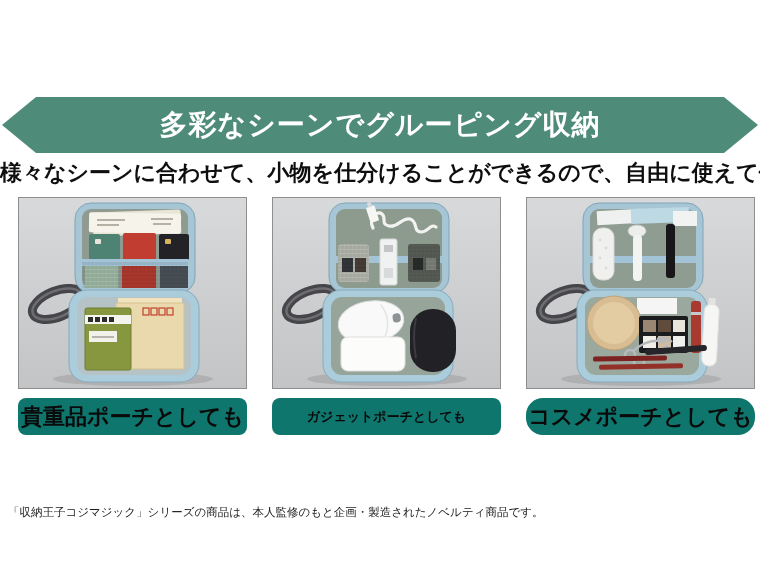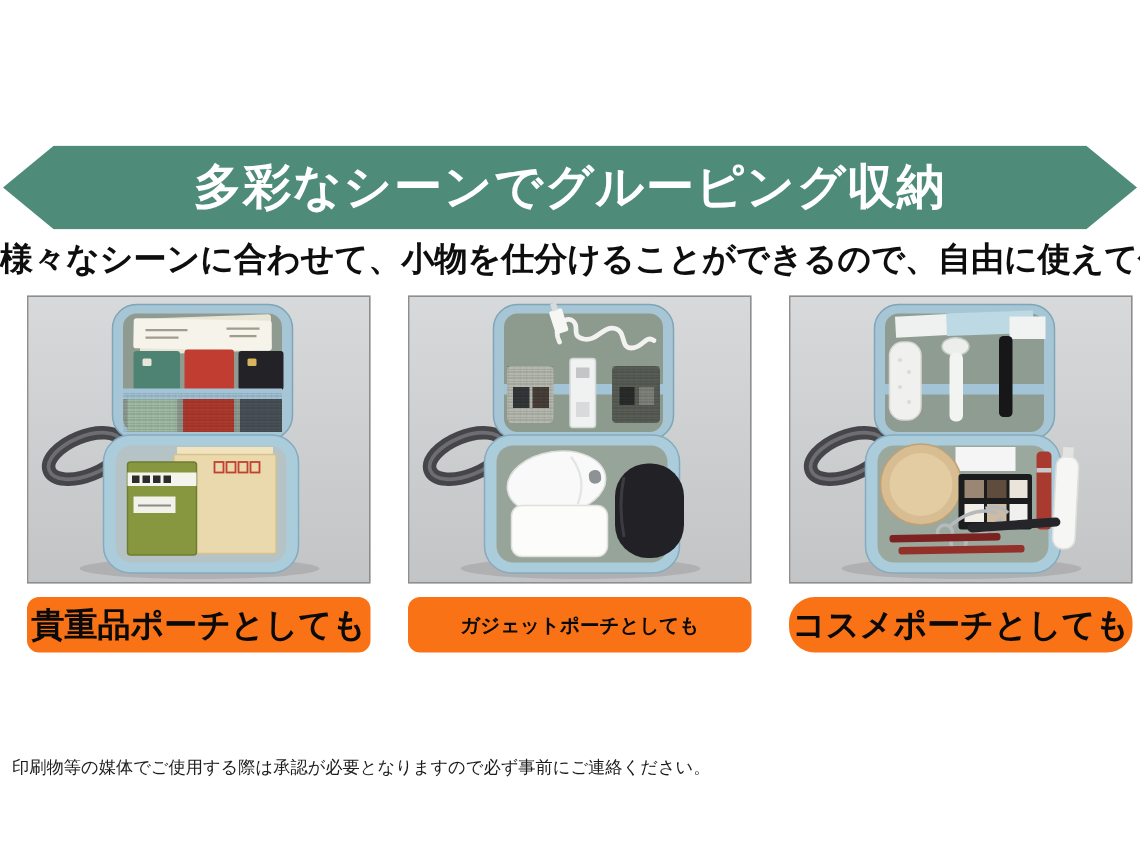--- a/index.html
+++ b/index.html
@@ -3,32 +3,32 @@
 <meta charset="utf-8">
 <style>
   html,body{margin:0;padding:0;background:#ffffff;}
   .page{position:relative;width:760px;height:570px;background:#ffffff;overflow:hidden;
         font-family:"Liberation Sans","DejaVu Sans",sans-serif;}
 
   
   .banner{position:absolute;top:97px;left:2px;width:756px;height:56px;background:#4e8c79;
           clip-path:polygon(0 50%,34px 0,calc(100% - 34px) 0,100% 50%,calc(100% - 34px) 100%,34px 100%);
           display:flex;align-items:center;justify-content:center;}
-  .banner span{color:#ffffff;font-size:32px;font-weight:bold;letter-spacing:1px;}
+  .banner span{color:#ffffff;font-size:28px;font-weight:bold;letter-spacing:1px;}
 
   
   .subtitle{position:absolute;top:158px;left:0;width:760px;text-align:center;
             font-size:22px;font-weight:bold;color:#0e0e0e;letter-spacing:0;white-space:nowrap;}
 
   
   .figures{position:absolute;top:197px;left:18px;width:724px;display:flex;gap:25px;}
   figure{margin:0;width:229px;display:flex;flex-direction:column;}
   .photo{width:227px;height:190px;border:1px solid #8e8e8e;background:#cdced0;}
   .photo svg{display:block;}
-  figcaption{margin-top:9px;height:37px;background:#f97316;border-radius:8px;
+  figcaption{margin-top:9px;height:37px;background:#0f766e;border-radius:8px;
              display:flex;align-items:center;justify-content:center;
              font-weight:bold;color:#0a0a0a;white-space:nowrap;}
   figure:nth-child(1) figcaption{font-size:22px;}
   figure:nth-child(2) figcaption{font-size:13px;}
   figure:nth-child(3) figcaption{font-size:22px;border-radius:17px;}
 
   
   .disclaimer{position:absolute;top:505px;left:8px;width:744px;color:#1b1b1b;
               font-size:11.5px;line-height:15px;}
   .disclaimer p{margin:0;}
@@ -259,16 +259,16 @@
             </g>
           </g>
         </svg>
       </div>
       <figcaption>コスメポーチとしても</figcaption>
     </figure>
 
   </div>
 
   <div class="disclaimer">
-    <p>印刷物等の媒体でご使用する際は承認が必要となりますので必ず事前にご連絡ください。</p>
+    <p>「収納王子コジマジック」シリーズの商品は、本人監修のもと企画・製造されたノベルティ商品です。</p>
   </div>
 
 </div>
 
 </body></html>

